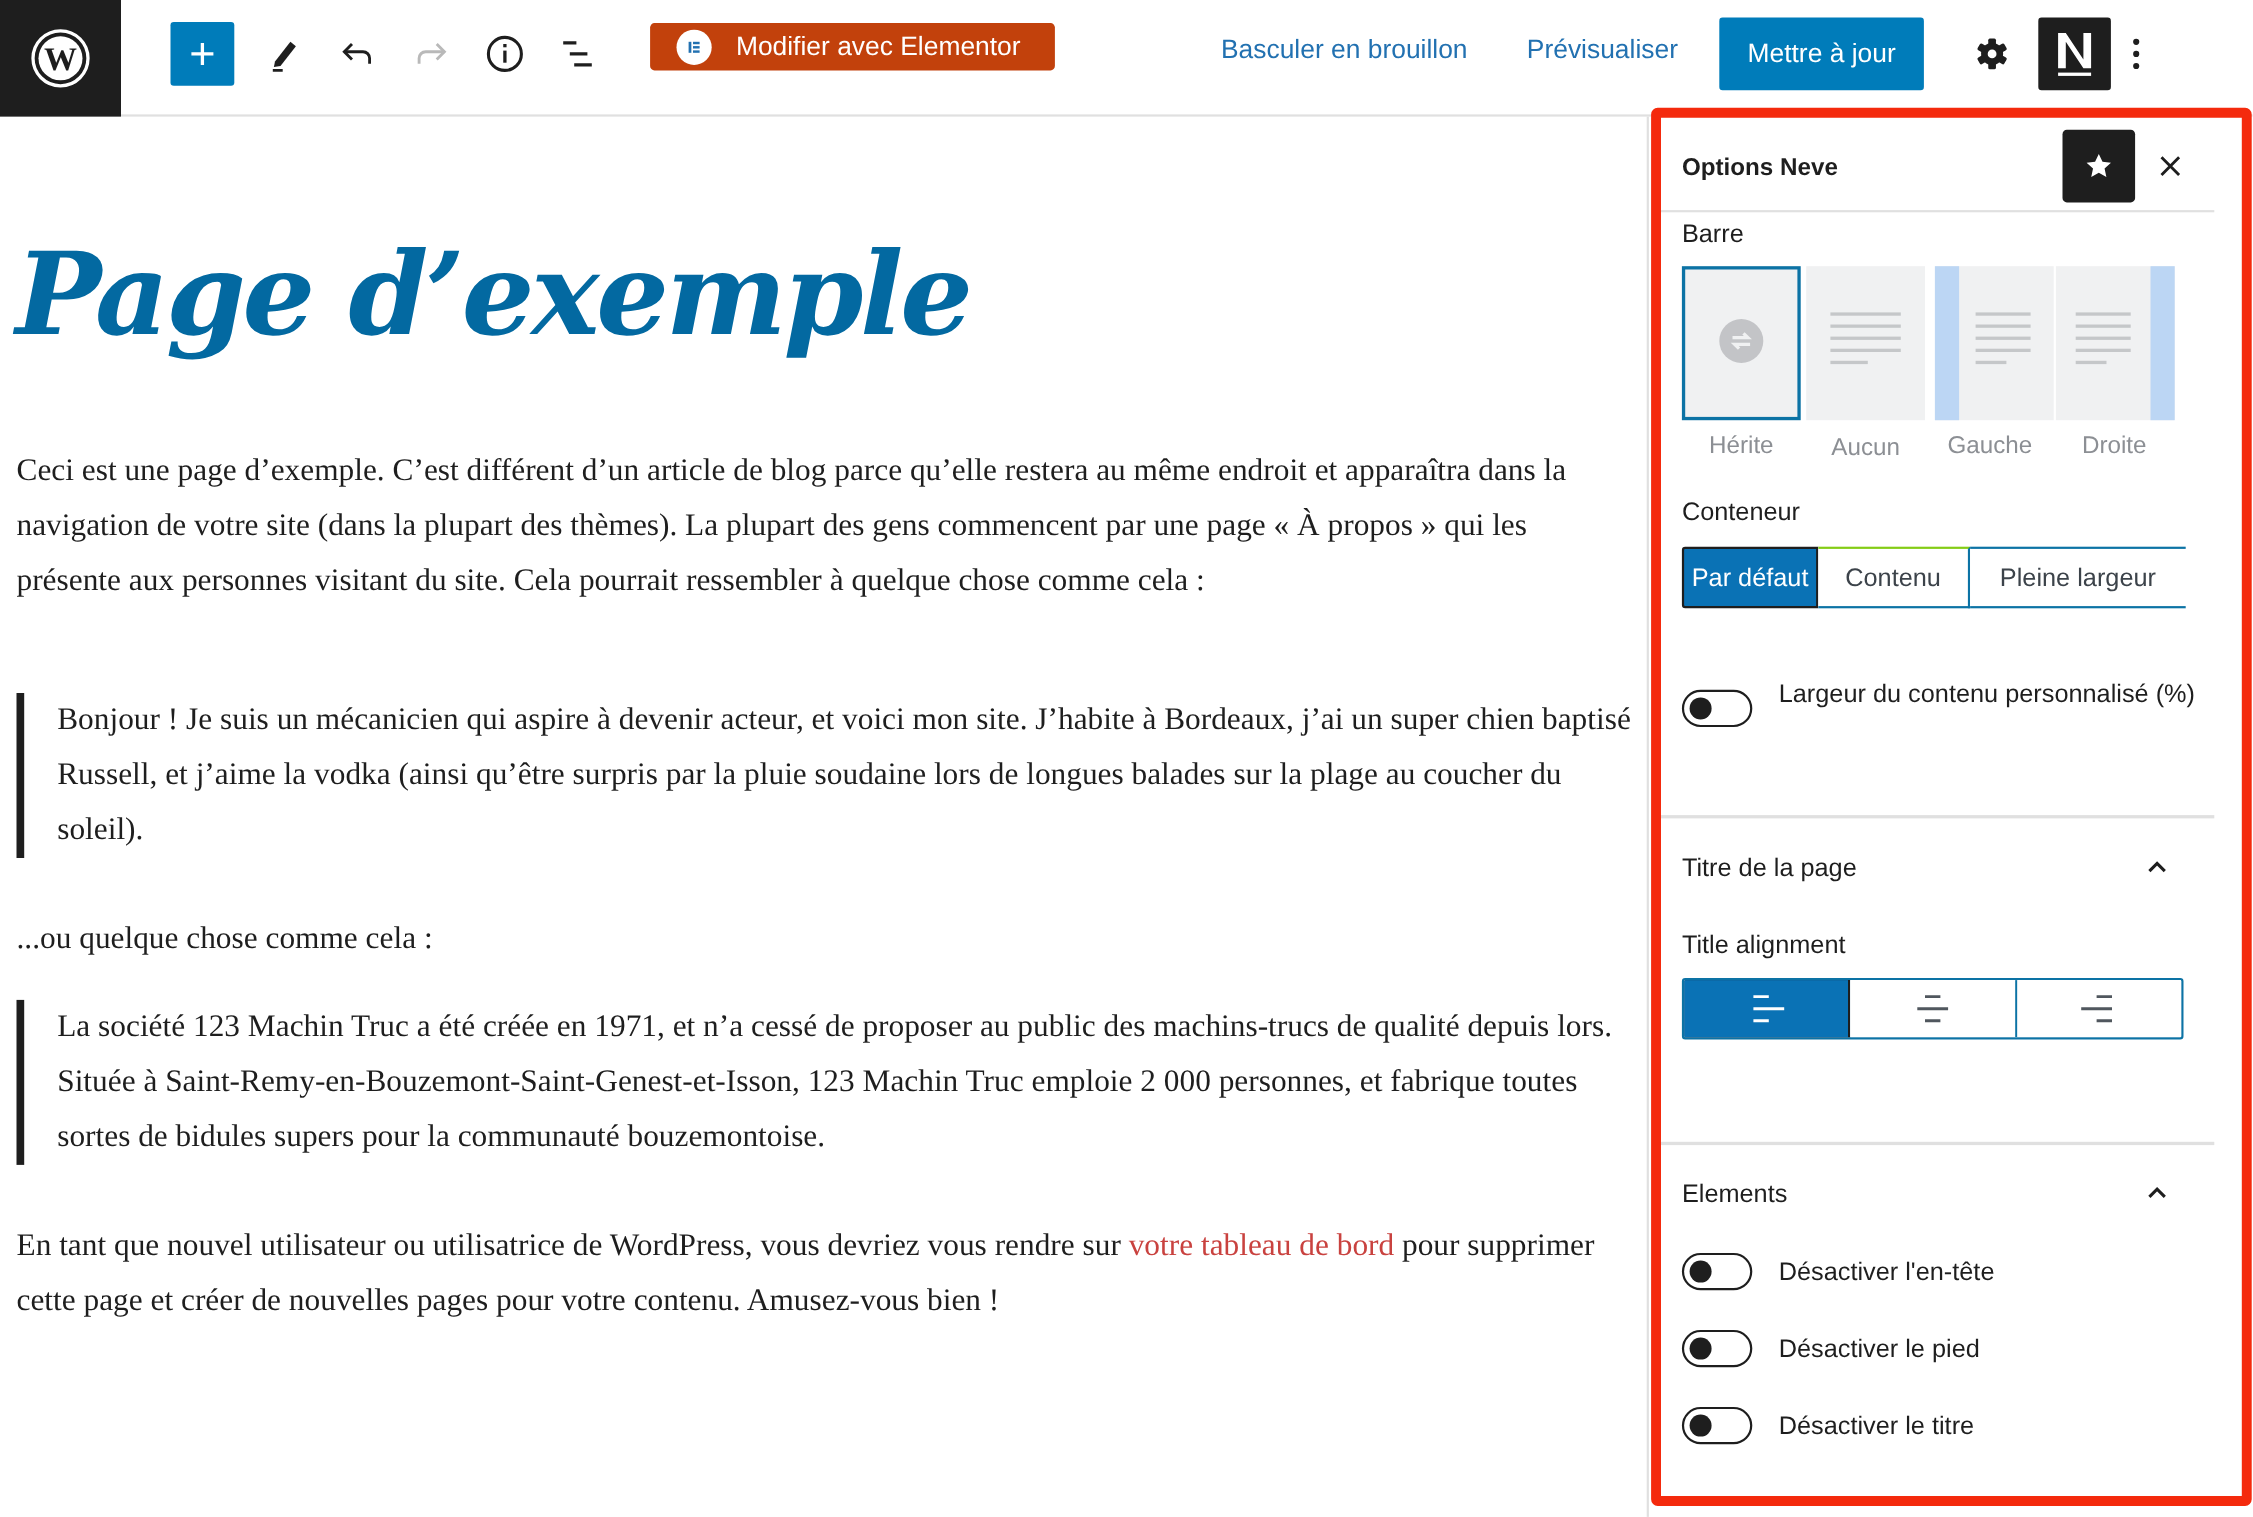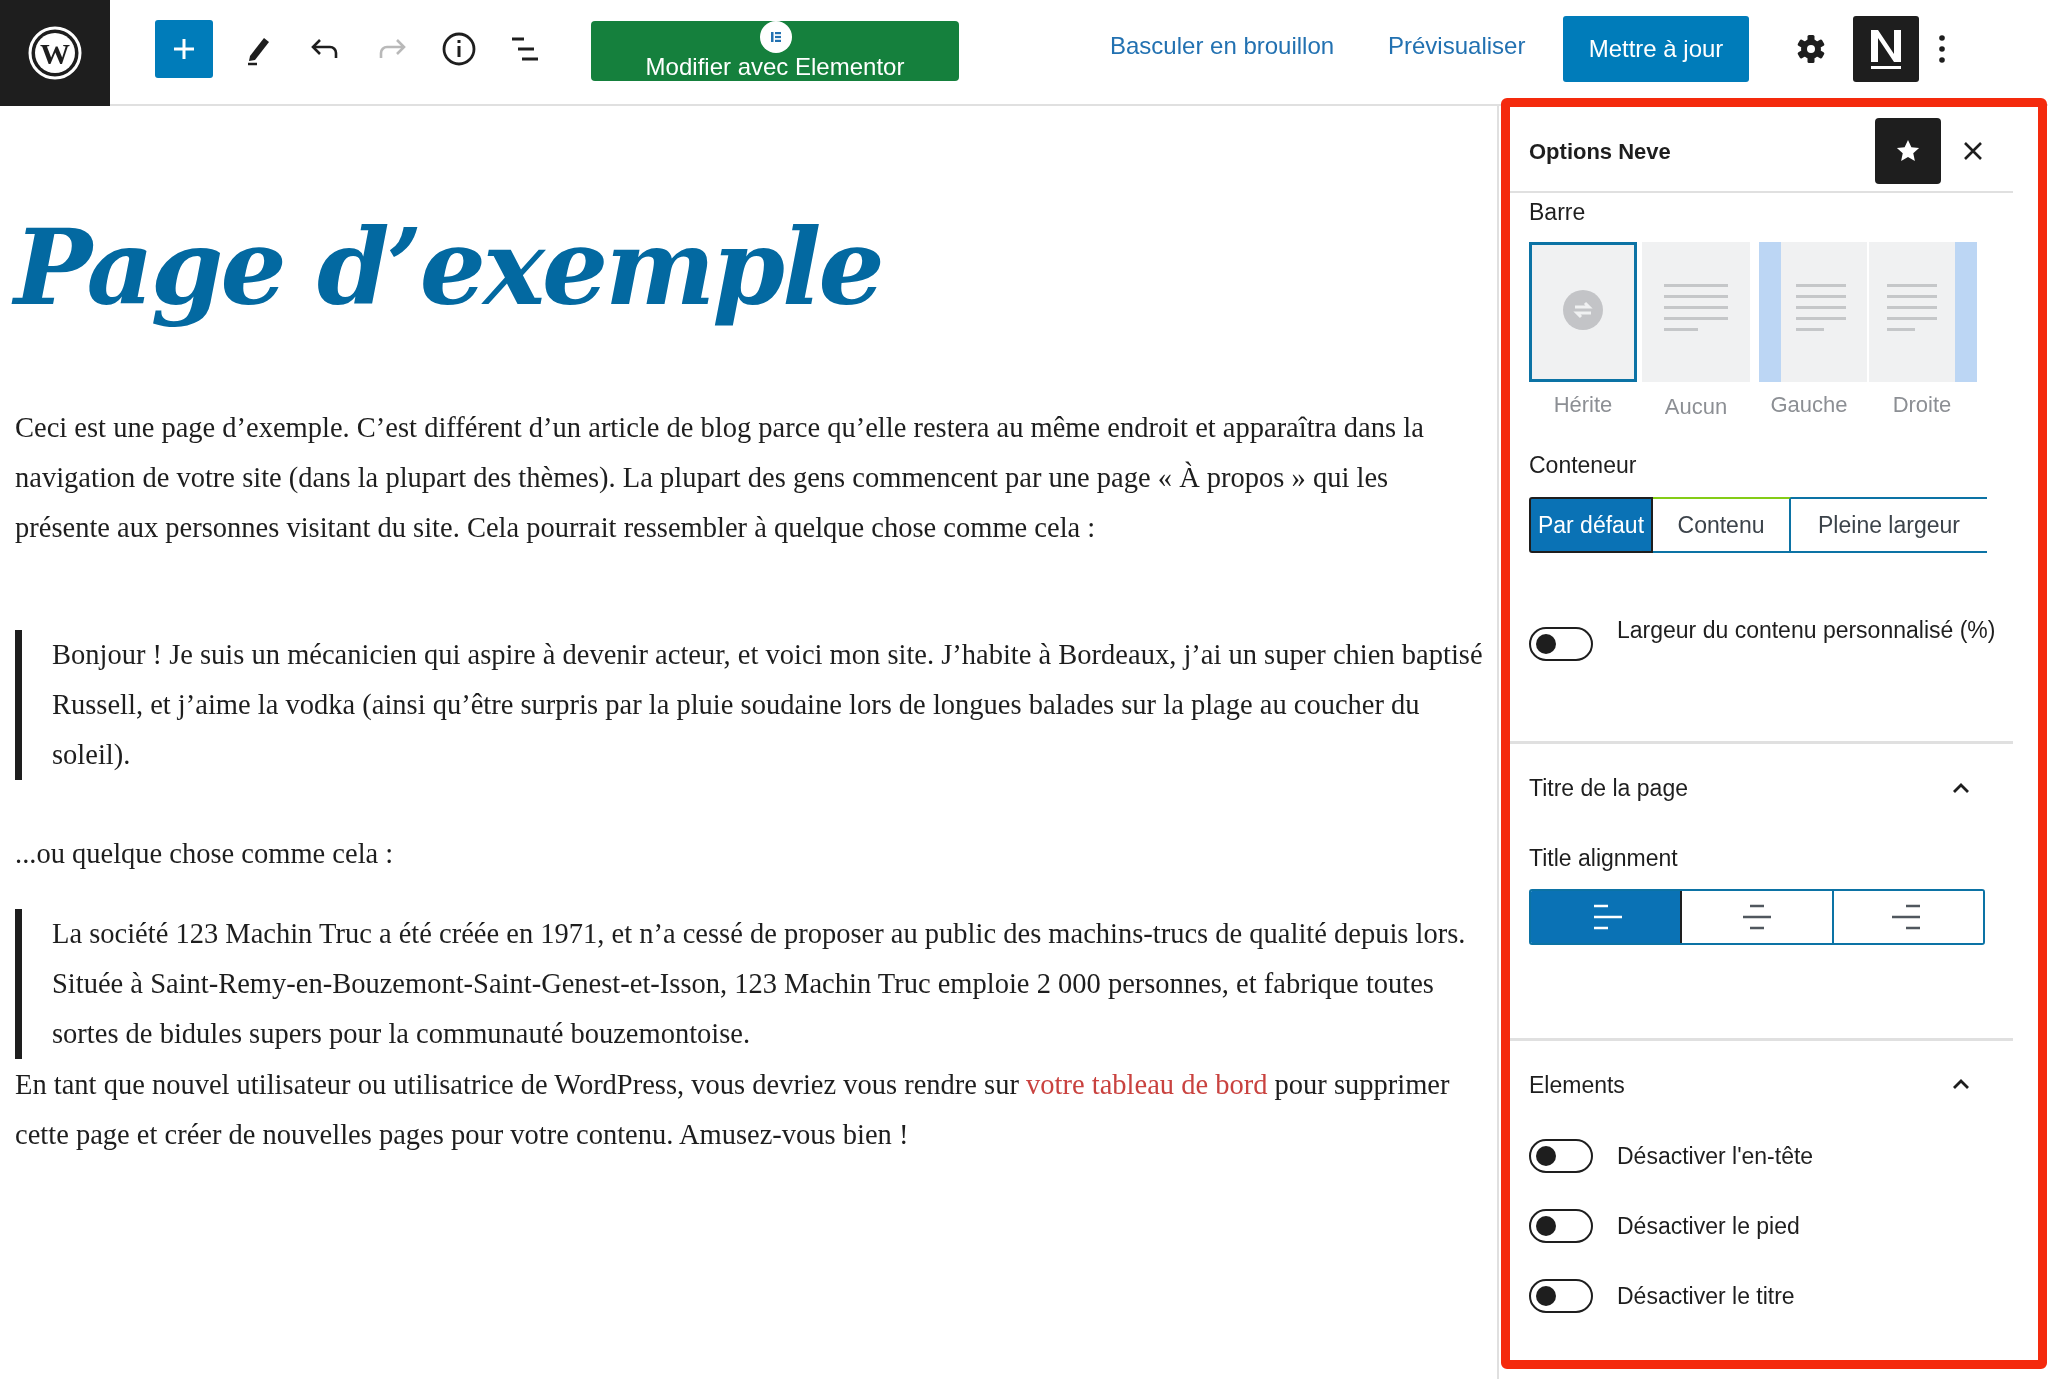--- a/index.html
+++ b/index.html
@@ -4,37 +4,37 @@
 <style>
   * { box-sizing: border-box; margin: 0; padding: 0; }
   html, body { width: 2048px; height: 1379px; overflow: hidden; background: #fff; }
   body { font-family: "Liberation Sans", sans-serif; color: #1e1e1e; position: relative; }
 
   
   .topbar { position: absolute; left: 0; top: 0; width: 2048px; height: 106px; background: #fff; border-bottom: 2px solid #e0e0e0; }
   .wp-logo { position: absolute; left: 0; top: 0; width: 110px; height: 106px; background: #1e1e1e; display: flex; align-items: center; justify-content: center; }
   .icon-btn { position: absolute; top: 20px; width: 58px; height: 58px; display: flex; align-items: center; justify-content: center; cursor: pointer; }
   .add-btn { left: 155px; background: #007cba; border-radius: 3px; }
-  .elementor-btn { position: absolute; left: 591px; top: 21px; width: 368px; height: 60px; background: #15803d; border-radius: 4px; color: #fff; display: flex; align-items: center; font-size: 24px; cursor: pointer; flex-direction: column; }
+  .elementor-btn { position: absolute; left: 591px; top: 21px; width: 368px; height: 43px; background: #c2410c; border-radius: 4px; color: #fff; display: flex; align-items: center; font-size: 24px; cursor: pointer; }
   .elementor-btn .e-logo { width: 32px; height: 32px; border-radius: 50%; background: #fff; margin-left: 24px; margin-right: 22px; display: flex; align-items: center; justify-content: center; }
   .link-btn { position: absolute; top: 32px; font-size: 24px; color: #2271b1; cursor: pointer; }
   .update-btn { position: absolute; left: 1563px; top: 16px; width: 186px; height: 66px; background: #007cba; border-radius: 3px; color: #fff; font-size: 24px; display: flex; align-items: center; justify-content: center; cursor: pointer; }
   .neve-btn { position: absolute; left: 1853px; top: 16px; width: 66px; height: 66px; background: #1e1e1e; border-radius: 3px; display: flex; align-items: center; justify-content: center; cursor: pointer; }
 
   
   .editor { position: absolute; left: 0; top: 108px; width: 1496px; height: 1271px; }
   .page-title { position: absolute; left: 14px; top: 108px; font-family: "DejaVu Serif", serif; font-weight: bold; font-size: 104px; letter-spacing: -3px; color: #0369a1; line-height: 1; font-style: italic; }
   .body-text { position: absolute; left: 15px; font-family: "Liberation Serif", serif; font-size: 28.5px; line-height: 50px; color: #1e1e1e; width: 1470px; }
   .quote { position: absolute; left: 15px; border-left: 7px solid #1e1e1e; padding-left: 30px; font-family: "Liberation Serif", serif; font-size: 28.5px; line-height: 50px; color: #1e1e1e; width: 1475px; }
   .link-red { color: #c9423f; cursor: pointer; }
   .p1 { top: 295px; }
   .q1 { top: 522px; }
   .p2 { top: 721px; }
   .q2 { top: 801px; }
-  .p3 { top: 952px; }
+  .p3 { top: 1000px; }
 
   
   .sidebar-divider { position: absolute; left: 1497px; top: 106px; width: 2px; height: 1273px; background: #e0e0e0; }
   .highlight { position: absolute; left: 1501px; top: 98px; width: 546px; height: 1271px; border: 9px solid #f42a0d; border-radius: 6px; pointer-events: none; }
   .sidebar { position: absolute; left: 1510px; top: 107px; width: 528px; height: 1253px; background: #fff; }
   .sb-header { position: absolute; left: 0; top: 0; width: 503px; height: 86px; border-bottom: 2px solid #e0e0e0; }
   .sb-title { position: absolute; left: 19px; top: 32px; font-size: 22px; font-weight: bold; color: #1e1e1e; }
   .star-btn { position: absolute; left: 365px; top: 11px; width: 66px; height: 66px; background: #1e1e1e; border-radius: 4px; display: flex; align-items: center; justify-content: center; cursor: pointer; }
   .close-btn { position: absolute; left: 445px; top: 26px; width: 36px; height: 36px; display: flex; align-items: center; justify-content: center; cursor: pointer; }
   .label-bold { position: absolute; left: 19px; font-size: 23px; font-weight: normal; color: #1e1e1e; }

